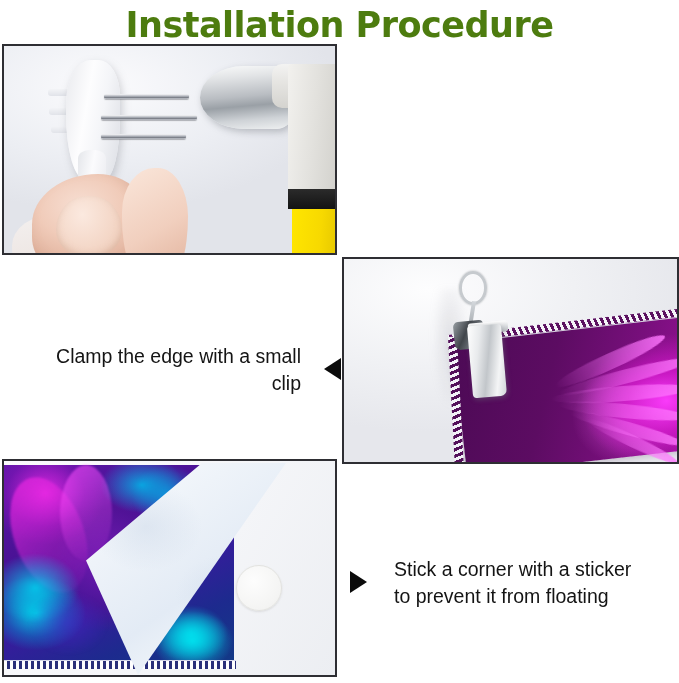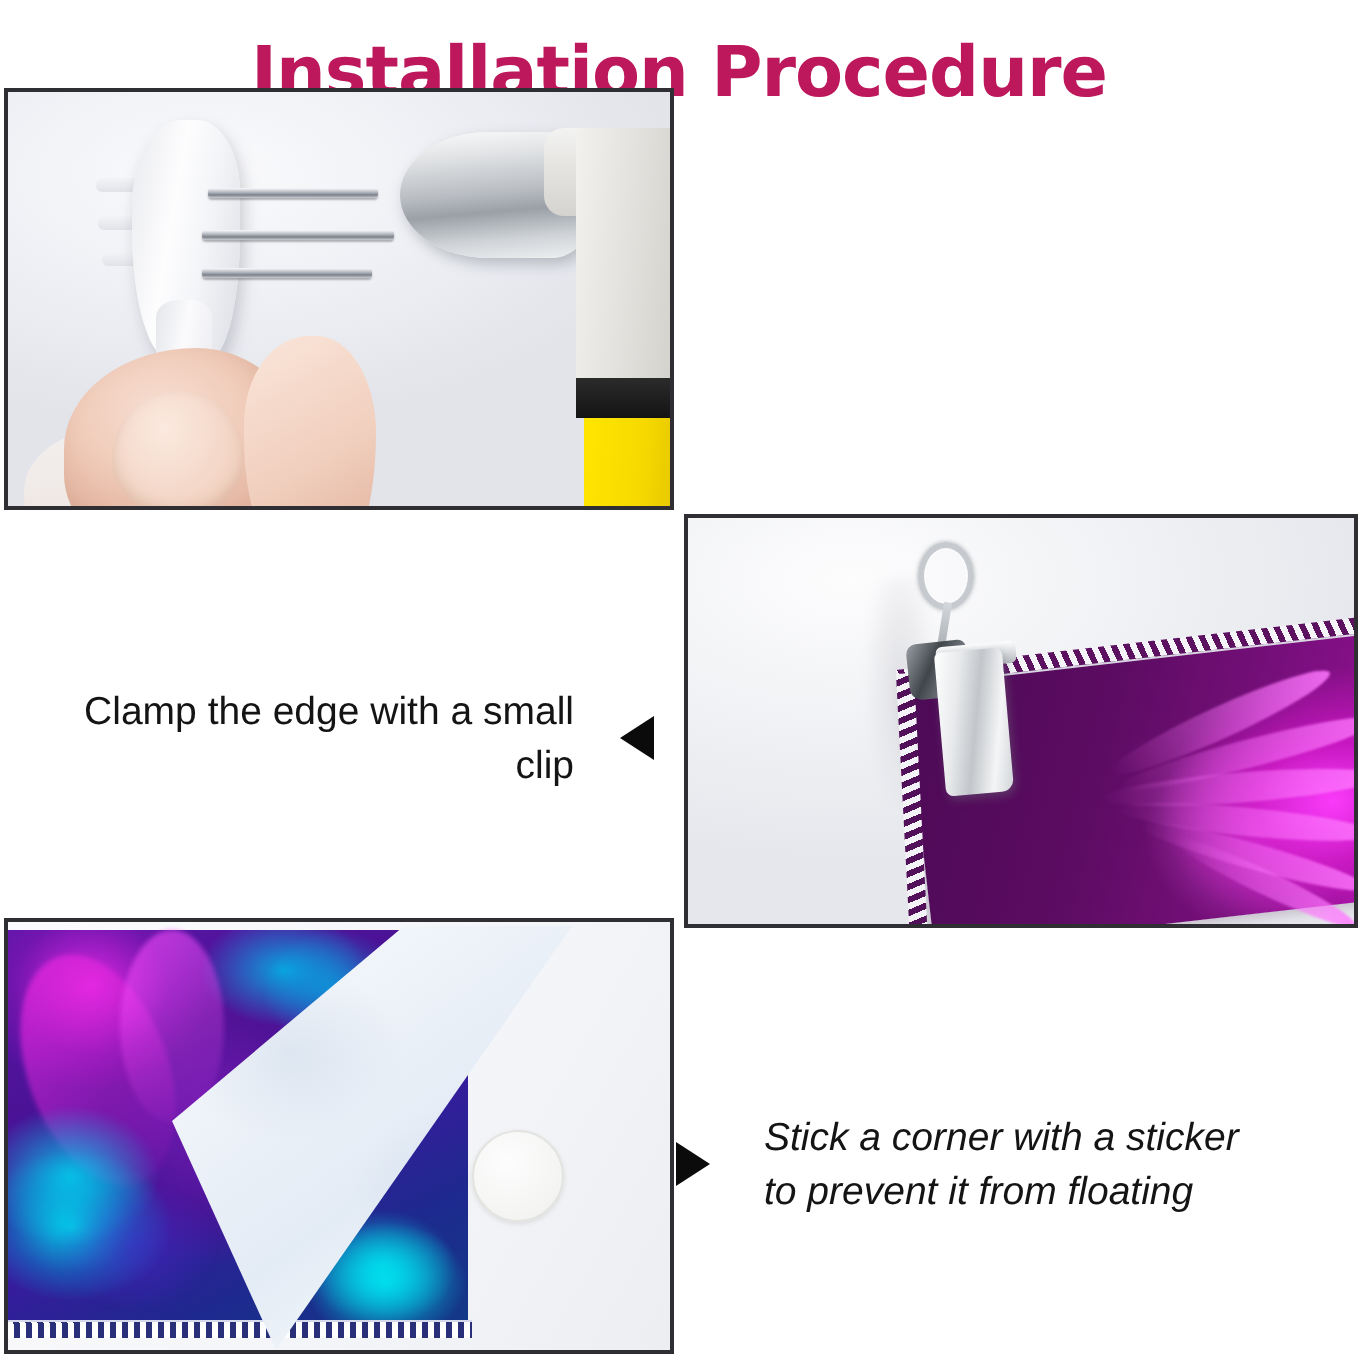--- a/index.html
+++ b/index.html
@@ -6,24 +6,24 @@
   html, body {
     width: 679px; height: 683px;
     background: #ffffff;
     font-family: "Liberation Sans", sans-serif;
     overflow: hidden;
   }
   .page { position: relative; width: 679px; height: 683px; background: #fff; }
 
   
   .title {
-    position: absolute; left: 0; top: 16px; width: 679px; height: 42px;
+    position: absolute; left: 0; top: 4px; width: 679px; height: 42px;
     display: flex; align-items: center; justify-content: center;
     font-size: 35px; font-weight: 700; letter-spacing: -0.5px;
-    color: #be185d; white-space: nowrap;
+    color: #4d7c0f; white-space: nowrap;
     font-family: "DejaVu Sans", sans-serif;
   }
 
   
   .panel {
     position: absolute; overflow: hidden;
     border: 2px solid #2e2e33;
     background: #f2f3f6;
   }
   #panel-1 { left: 2px;   top: 44px;  width: 335px; height: 211px; }
@@ -225,24 +225,24 @@
     font-size: 19.5px; line-height: 27px; color: #141414;
     font-family: "Liberation Sans", sans-serif;
   }
   .tri { width: 0; height: 0; flex: none; }
   .tri-right { border-top: 11px solid transparent; border-bottom: 11px solid transparent; border-left: 17px solid #0b0b0b; }
   .tri-left  { border-top: 11px solid transparent; border-bottom: 11px solid transparent; border-right: 17px solid #0b0b0b; }
 
   #step-1 { left: 358px; top: 108px; width: 300px; height: 80px; }
   #step-1 .step-text { margin-left: 44px; text-align: left; }
 
-  #step-2 { left: 22px; top: 330px; width: 305px; height: 80px; justify-content: flex-end; }
+  #step-2 { left: 36px; top: 330px; width: 305px; height: 80px; justify-content: flex-end; }
   #step-2 .step-text { margin-right: 40px; text-align: right; }
 
-  #step-3 { left: 338px; top: 530px; width: 300px; height: 105px; font-style: italic; }
+  #step-3 { left: 350px; top: 530px; width: 300px; height: 105px; }
   #step-3 .step-text { margin-left: 44px; text-align: left; }
 </style>
 </head>
 <body>
 
 <div class="page">
 
   <div class="title">Installation Procedure</div>
 
   <div class="panel" id="panel-1">

